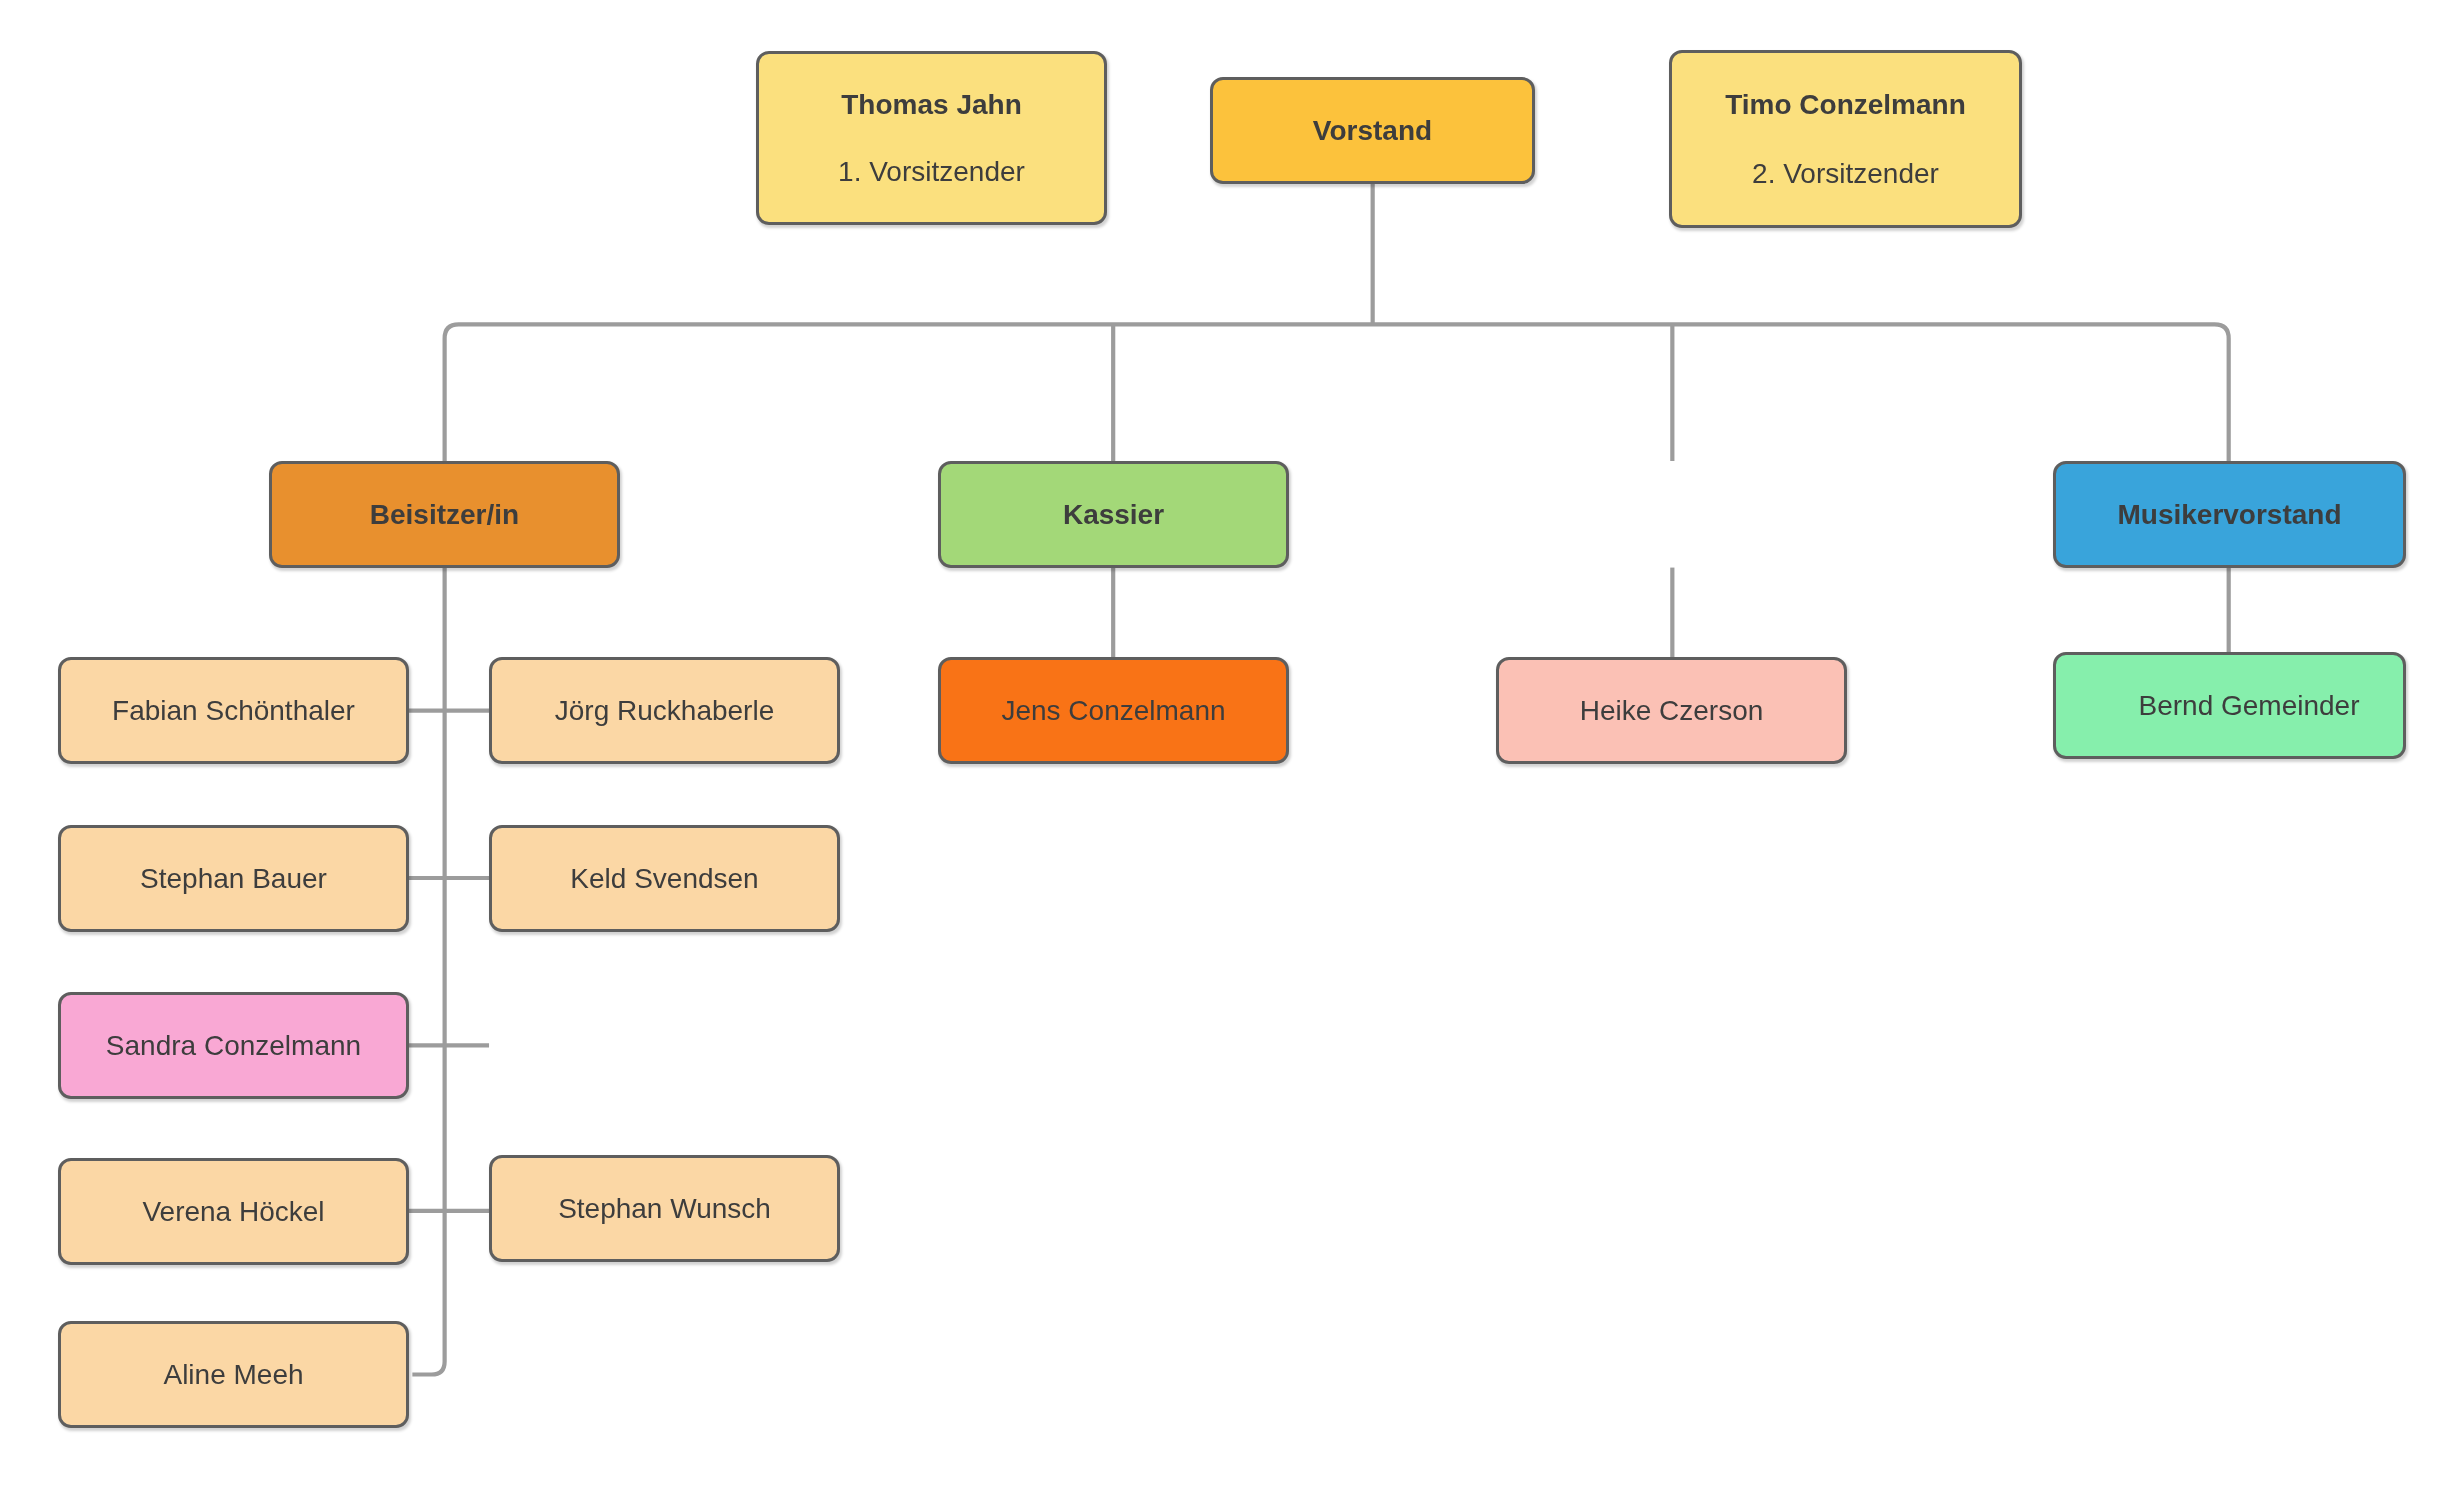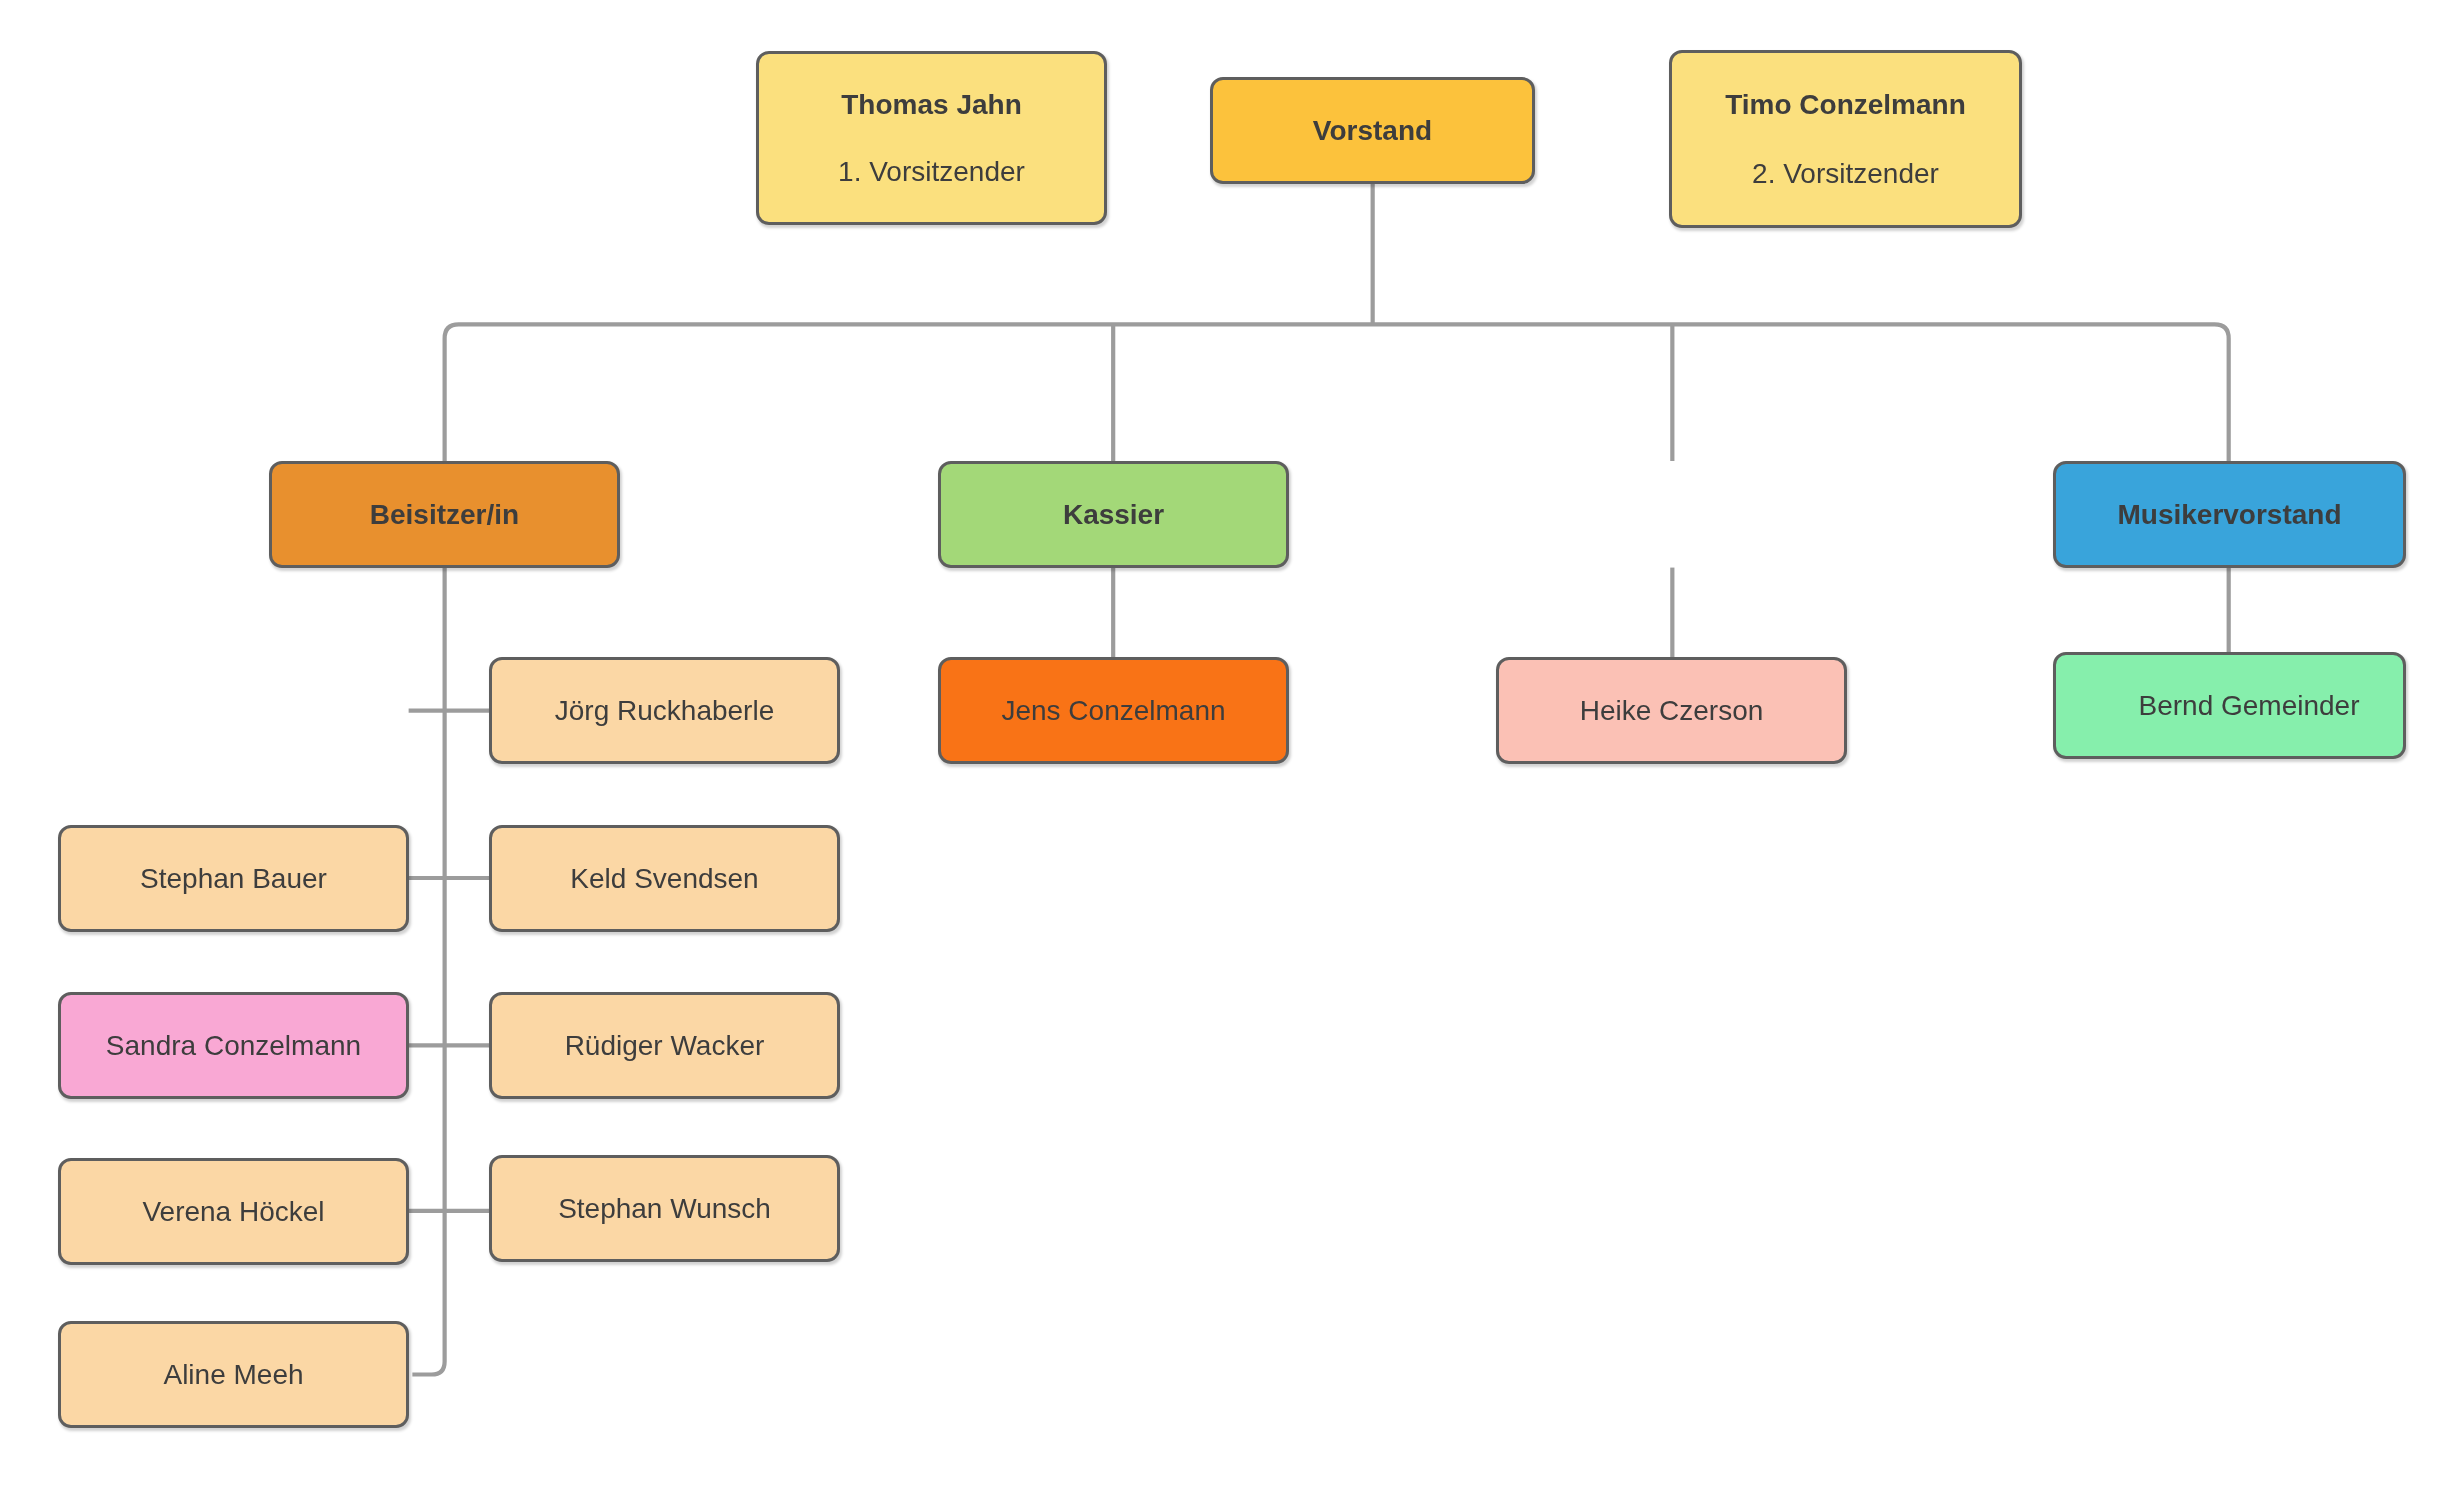--- a/index.html
+++ b/index.html
@@ -94,40 +94,40 @@
   </div>
 
   <div class="node" style="left: 1496px; top: 657px; width: 351px; height: 107px; background-color: rgb(251, 193, 181); border-color: rgb(94, 94, 94);">
     <span class="lbl">Heike Czerson</span>
   </div>
 
   <div class="node" style="left: 2053px; top: 652px; width: 353px; height: 107px; background-color: #86efac; border-color: rgb(94, 94, 94); padding-left: 39px;">
     <span class="lbl">Bernd Gemeinder</span>
   </div>
 
+  <div class="node" style="left: 58px; top: 657px; width: 351px; height: 107px; background-color: rgb(251, 215, 165); border-color: rgb(94, 94, 94);">
+    <span class="lbl">Fabian Schönthaler</span>
+  </div>
   <div class="node" style="left: 58px; top: 825px; width: 351px; height: 107px; background-color: rgb(251, 215, 165); border-color: rgb(94, 94, 94);">
     <span class="lbl">Stephan Bauer</span>
   </div>
   <div class="node" style="left: 58px; top: 992px; width: 351px; height: 107px; background-color: #f9a8d4; border-color: rgb(94, 94, 94);">
     <span class="lbl">Sandra Conzelmann</span>
   </div>
   <div class="node" style="left: 58px; top: 1158px; width: 351px; height: 107px; background-color: rgb(251, 215, 165); border-color: rgb(94, 94, 94);">
     <span class="lbl">Verena Höckel</span>
   </div>
   <div class="node" style="left: 58px; top: 1321px; width: 351px; height: 107px; background-color: rgb(251, 215, 165); border-color: rgb(94, 94, 94);">
     <span class="lbl">Aline Meeh</span>
   </div>
 
   <div class="node" style="left: 489px; top: 657px; width: 351px; height: 107px; background-color: rgb(251, 215, 165); border-color: rgb(94, 94, 94);">
     <span class="lbl">Jörg Ruckhaberle</span>
   </div>
   <div class="node" style="left: 489px; top: 825px; width: 351px; height: 107px; background-color: rgb(251, 215, 165); border-color: rgb(94, 94, 94);">
     <span class="lbl">Keld Svendsen</span>
   </div>
-  <div class="node" style="left: 489px; top: 992px; width: 351px; height: 107px; background-color: rgb(251, 215, 165); border-color: rgb(94, 94, 94);">
-    <span class="lbl">Rüdiger Wacker</span>
-  </div>
   <div class="node" style="left: 489px; top: 1155px; width: 351px; height: 107px; background-color: rgb(251, 215, 165); border-color: rgb(94, 94, 94);">
     <span class="lbl">Stephan Wunsch</span>
   </div>
 
 </div>
 
 
 </body></html>

